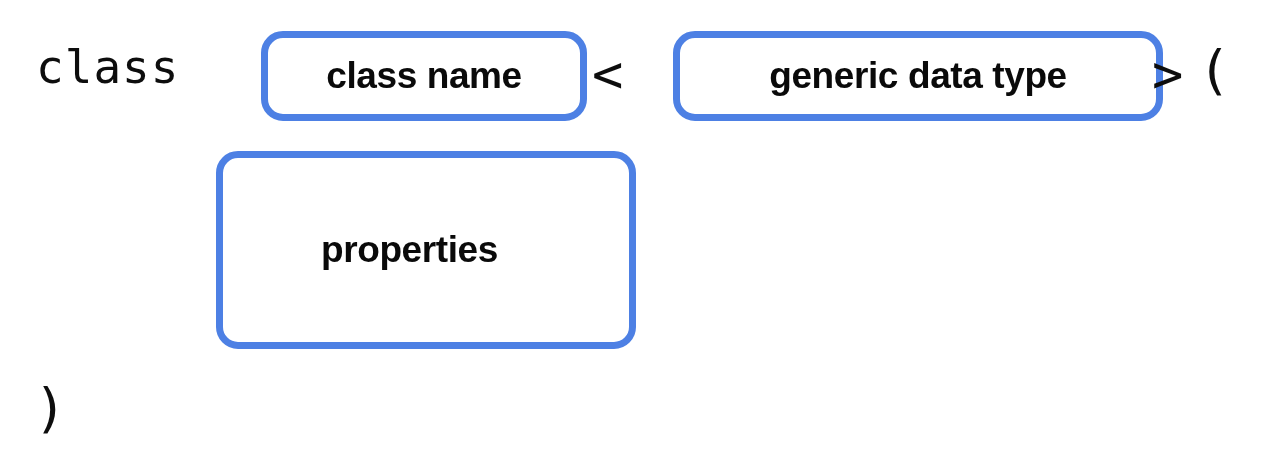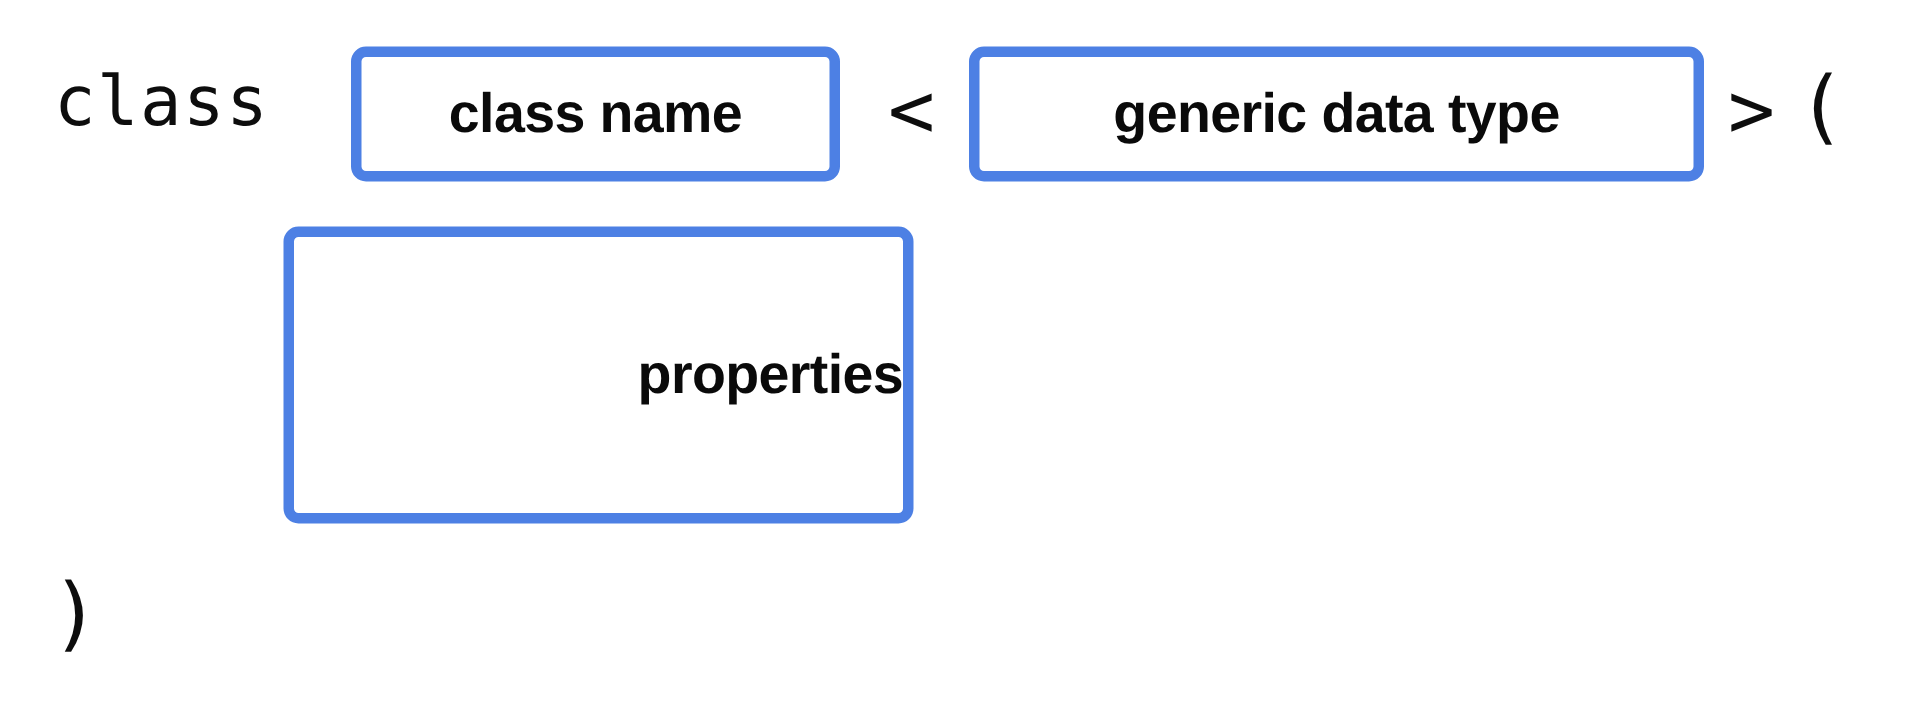--- a/index.html
+++ b/index.html
@@ -57,24 +57,25 @@
     top: 382px;
     font-size: 54px;
   }
 
   
   .slot {
     position: absolute;
     box-sizing: border-box;
     background: #ffffff;
     border: 7px solid #4d80e4;
-    border-radius: 10px;
+    border-radius: 22px;
     display: flex;
     align-items: center;
     justify-content: center;
+    margin-left: 27px;
   }
 
   .slot-label {
     font-family: "Liberation Sans", sans-serif;
     font-weight: 700;
     font-size: 37px;
     color: #0a0a0a;
     letter-spacing: -0.4px;
     white-space: nowrap;
   }
@@ -92,21 +93,21 @@
     width: 490px;
     height: 90px;
     text-align: center;
   }
 
   .slot-properties {
     left: 189px;
     top: 151px;
     width: 420px;
     height: 198px;
-    justify-content: flex-end;
+    justify-content: flex-start;
     padding-left: 98px;
   }
 </style>
 </head>
 <body>
 
 <div id="canvas">
 
   <span class="code-token kw-class">class</span>
 

